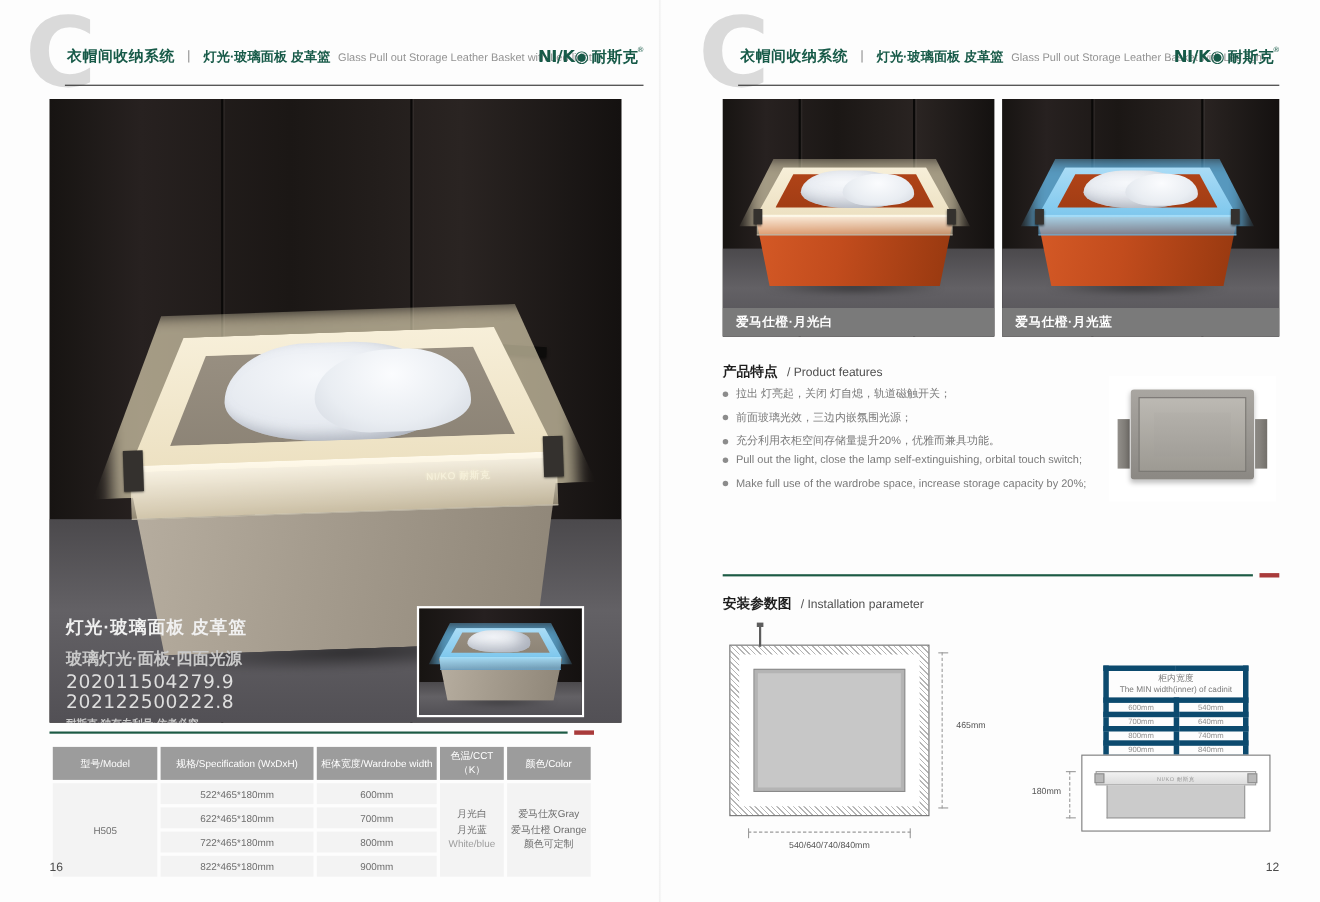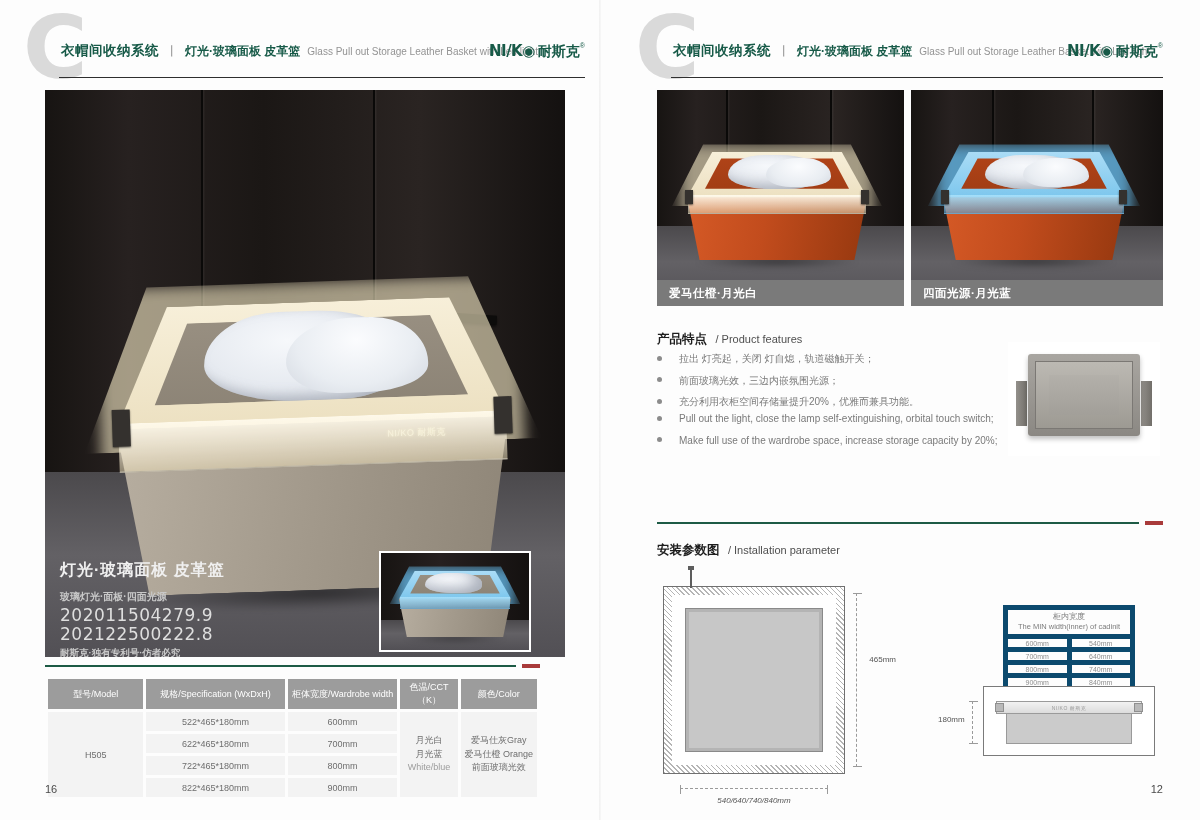--- a/index.html
+++ b/index.html
@@ -63,74 +63,74 @@
   .bk-brand { position:absolute; right:16%; top:44.5%; font-size:8px; color:#f7f2dd;
               text-shadow:0 0 3px rgba(255,250,215,.9); letter-spacing:.5px; white-space:nowrap; }
   .bk-bracket { position:absolute; top:35%; width:4.5%; height:13%; background:#34312e; box-shadow:0 1px 2px rgba(0,0,0,.6); }
   .bk-bracket.l { left:-1%; } .bk-bracket.r { right:-1%; }
   .bk-shadow { position:absolute; left:4%; right:4%; bottom:-7%; height:12%;
                background:radial-gradient(ellipse, rgba(0,0,0,.5) 0%, rgba(0,0,0,0) 70%); filter:blur(3px); }
 
   
   .caption { position:absolute; left:15px; top:470px; z-index:5; }
   .cap-title { font-size:16px; font-weight:bold; color:#f0f0f0; letter-spacing:1px; margin-bottom:9px; }
-  .cap-sub   { font-size:10px; font-weight:bold; color:#c9c9c9; margin-bottom:2px; }
+  .cap-sub   { font-size:15px; font-weight:bold; color:#c9c9c9; margin-bottom:2px; }
   .cap-num   { font-size:17px; color:#dedede; font-family:"DejaVu Sans", sans-serif; line-height:1.12; letter-spacing:.5px; }
   .cap-note  { font-size:9.5px; font-weight:bold; color:#c9c9c9; margin-top:3px; }
   .inset { position:absolute; right:34px; bottom:5px; width:152px; height:101px; border:2px solid #ffffff;
            background:linear-gradient(90deg,#171412,#262020 40%,#141110); overflow:hidden; z-index:6; }
   .inset .floor { height:30px; }
 
   
   .photo-label { position:absolute; left:0; right:0; bottom:0; height:26px; background:#7a7a7a;
                  color:#ffffff; font-size:11.5px; font-weight:bold; line-height:26px; padding-left:12px; letter-spacing:.5px; }
 
   
   .sec-head { position:absolute; white-space:nowrap; }
   .sec-head .cn { font-size:12.5px; font-weight:bold; color:#1e1e1e; }
   .sec-head .en { font-size:11px; color:#4f4f4f; margin-left:4px; }
   .rule { position:absolute; display:flex; align-items:center; }
   .rule .g { flex:1; height:2.5px; background:#1d5b45; }
   .rule .r { width:18px; height:3.5px; background:#a93b3b; margin-left:6px; }
 
   
   .feat-list { position:absolute; }
-  .feat-item { display:flex; gap:17px; margin-bottom:8px; font-size:10px; color:#7a7a7a; line-height:1.35;text-align:right; }
+  .feat-item { display:flex; gap:7px; margin-bottom:8px; font-size:10px; color:#7a7a7a; line-height:1.35;text-align:right; }
   .bullet { flex:0 0 auto; width:5px; height:5px; border-radius:50%; background:#8c8c8c; margin-top:3.5px; }
 
   
   .topview { position:absolute; background:#ffffff; }
   .tv-rail { position:absolute; width:11px; top:34%; height:40%; background:linear-gradient(90deg,#93908b,#726f6a); }
   .tv-frame { position:absolute; left:20px; right:20px; top:12px; bottom:20px;
               background:linear-gradient(180deg,#a9a6a1,#8b8883); border-radius:3px; box-shadow:0 3px 5px rgba(0,0,0,.25); }
   .tv-frame-inner { position:absolute; inset:7px; background:linear-gradient(180deg,#bcb9b3 0%,#9d9a93 100%); border:1px solid #7b7874; }
   .tv-bed { position:absolute; inset:13px; background:linear-gradient(180deg,#b3b0aa,#a29f99); }
 
   
   .spec-table { position:absolute; left:45px; top:676px; width:495px; border-collapse:separate; border-spacing:3px; table-layout:fixed; }
   .spec-table th { background:#9c9c9c; color:#ffffff; font-weight:normal; font-size:9px; height:18px; padding:2px 0; }
   .spec-table td { background:#f3f3f3; color:#6e6e6e; font-size:9px; text-align:center; height:19px; }
   .cell-lines span { display:block; line-height:1.55; }
   .cell-lines .dim { color:#9d9d9d; }
 
   
-  .fv { position:absolute; left:63px; top:586px; width:182px; height:188px; border:1px solid #6f6f6f;
+  .fv { position:absolute; left:63px; top:586px; width:182px; height:156px; border:1px solid #6f6f6f;
         background:repeating-linear-gradient(45deg,#b5b5b5 0,#b5b5b5 1px,#ffffff 1px,#ffffff 3.5px); }
   .fv-inner { position:absolute; inset:8px; background:#ffffff; }
   .fv-panel { position:absolute; inset:13px; background:#c7c7c7; border:1px solid #8a8a8a; box-shadow:inset 0 0 0 3px #b4b4b4; }
   .fv-antenna { position:absolute; left:26px; top:-17px; width:2px; height:18px; background:#5d5d5d; }
   .fv-antenna::after { content:""; position:absolute; left:-2px; top:-4px; width:6px; height:4px; background:#5d5d5d; }
   .dim-v { position:absolute; right:-13px; top:6px; bottom:6px; border-left:1px dashed #9a9a9a; }
   .dim-v::before, .dim-v::after { content:""; position:absolute; left:-4px; width:9px; border-top:1px solid #9a9a9a; }
   .dim-v::before { top:0; } .dim-v::after { bottom:0; }
   .dim-v-label { position:absolute; right:-52px; top:68px; font-size:8px; color:#555; }
   .dim-h { position:absolute; left:16px; right:16px; bottom:-16px; border-top:1px dashed #9a9a9a; }
   .dim-h::before, .dim-h::after { content:""; position:absolute; top:-4px; height:9px; border-left:1px solid #9a9a9a; }
   .dim-h::before { left:0; } .dim-h::after { right:0; }
-  .dim-h-label { position:absolute; left:0; right:0; bottom:-32px; text-align:center; font-size:8px; color:#555;font-style:italic; }
+  .dim-h-label { position:absolute; left:0; right:0; bottom:-32px; text-align:center; font-size:8px; color:#555; }
 
   .minw-table { position:absolute; left:403px; top:605px; width:132px; border-collapse:collapse; }
   .minw-table th, .minw-table td { border:5px solid #0c4a6e; color:#8f8f8f; font-weight:normal; text-align:center; }
   .minw-table th { font-size:7.5px; padding:2px 0; line-height:1.3; color:#7c7c7c; }
   .minw-table th .t-cn { font-size:8px; display:block; }
   .minw-table td { font-size:7px; height:13px; }
 
   .sv { position:absolute; left:383px; top:686px; width:172px; height:70px; border:1px solid #7a7a7a; background:#ffffff; }
   .sv-rail { position:absolute; left:12px; right:12px; top:14px; height:13px; background:linear-gradient(180deg,#f2f2f2,#dcdcdc);
              border:1px solid #9a9a9a; }
@@ -237,21 +237,21 @@
         <td>522*465*180mm</td>
         <td>600mm</td>
         <td rowspan="4" class="cell-lines">
           <span>月光白</span>
           <span>月光蓝</span>
           <span class="dim">White/blue</span>
         </td>
         <td rowspan="4" class="cell-lines">
           <span>爱马仕灰Gray</span>
           <span>爱马仕橙 Orange</span>
-          <span>前面玻璃光效</span>
+          <span>颜色可定制</span>
         </td>
       </tr>
       <tr>
         <td>622*465*180mm</td>
         <td>700mm</td>
       </tr>
       <tr>
         <td>722*465*180mm</td>
         <td>800mm</td>
       </tr>
@@ -309,21 +309,21 @@
         <div class="bk-glow"></div>
         <div class="bk-rim"></div>
         <div class="bk-hole"></div>
         <div class="bk-towel"></div>
         <div class="bk-towel2"></div>
         <div class="bk-front"></div>
         <div class="bk-glass"></div>
         <div class="bk-bracket l"></div>
         <div class="bk-bracket r"></div>
       </div>
-      <div class="photo-label">四面光源·月光蓝</div>
+      <div class="photo-label">爱马仕橙·月光蓝</div>
     </div>
 
     <div class="sec-head" style="left:57px; top:329px;">
       <span class="cn">产品特点</span>
       <span class="en">/ Product features</span>
     </div>
 
     <div class="feat-list" style="left:57px; top:352px; width:330px;">
       <div class="feat-item">
           <span class="bullet"></span>

